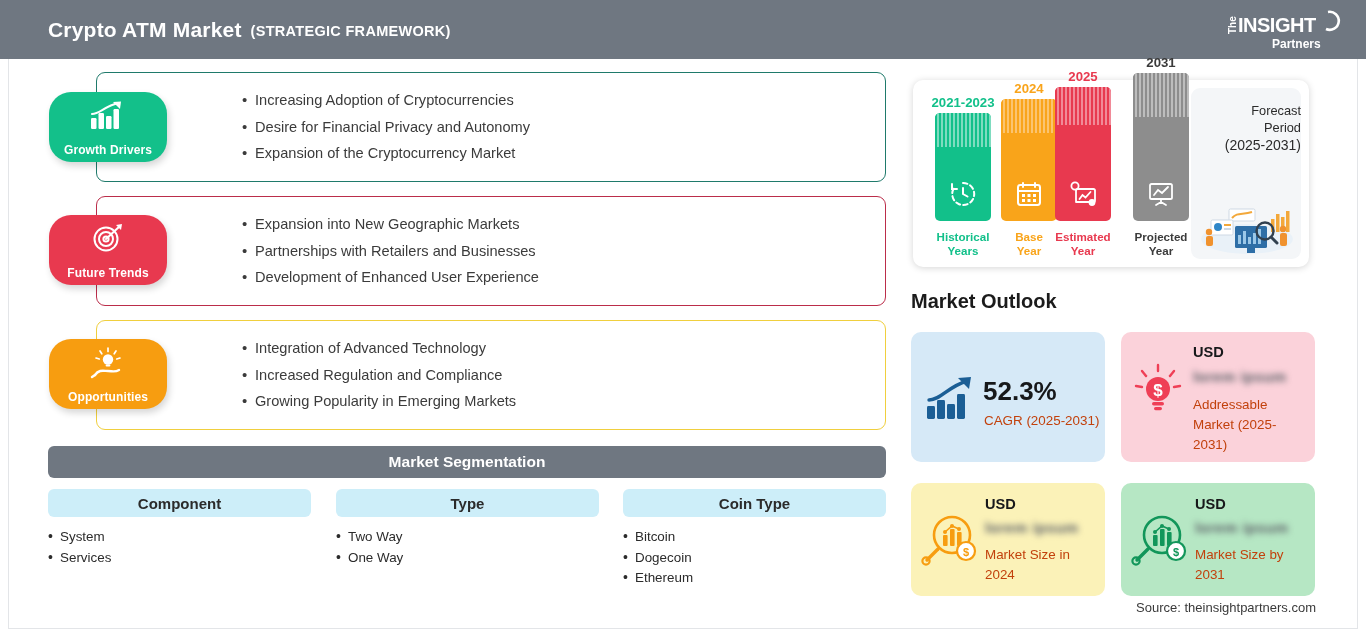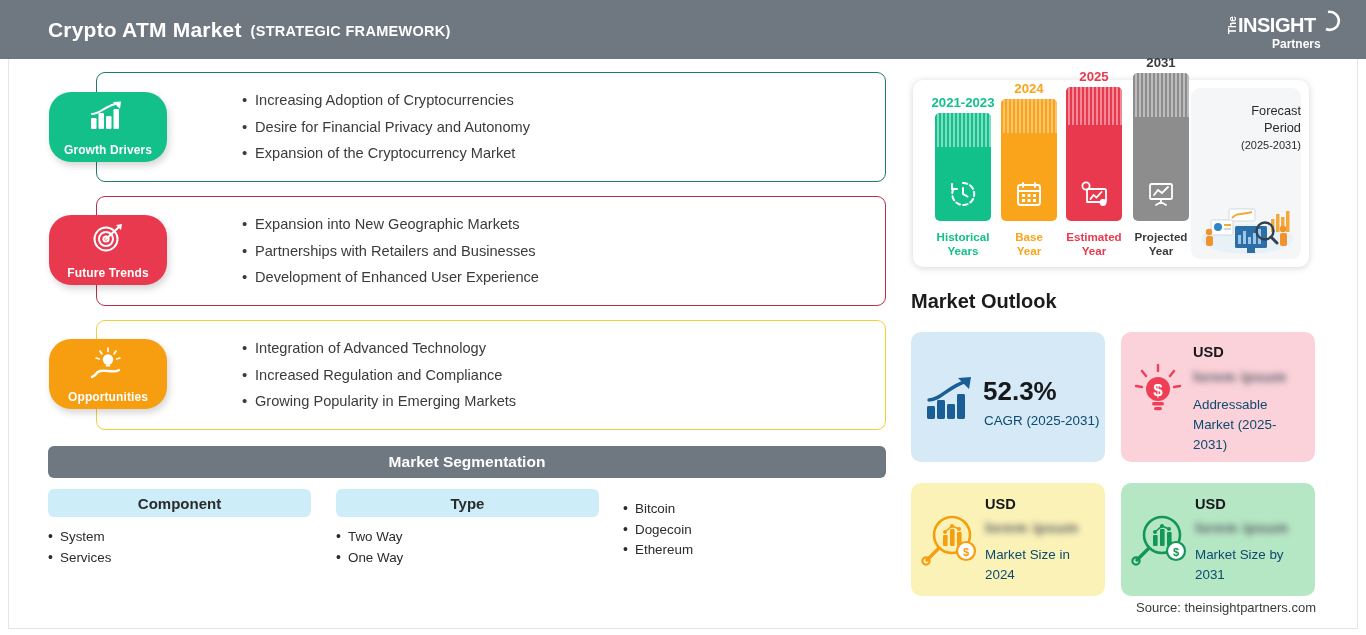--- a/index.html
+++ b/index.html
@@ -125,37 +125,37 @@
   .tl-icon { position:absolute; left:50%; bottom:14px; transform:translateX(-50%); }
 
   .forecast {
     position:absolute; right:8px; top:8px; width:110px; height:171px;
     background:#f4f6f8; border-radius:9px;
   }
   .forecast .ftxt {
     margin-top:14px; text-align:right; font-size:12.8px; color:#2b2b2b;
     line-height:17px;
   }
-  .forecast .fyears { font-size:11px; color:#2b2b2b; margin-top:1px; }
+  .forecast .fyears { font-size:14px; color:#2b2b2b; margin-top:1px; }
   .forecast .fillus { position:absolute; left:4px; bottom:4px; }
 
   
   .outlook-title {
     position:absolute; left:911px; top:290px; font-size:20px; font-weight:bold;
     color:#1b1b1b;
   }
   .ocard { position:absolute; border-radius:10px; }
   #ocard-cagr { left:911px; top:332px; width:194px; height:130px; background:#d6e9f7; }
   #ocard-tam  { left:1121px; top:332px; width:194px; height:130px; background:#fbd2da; }
   #ocard-2024 { left:911px; top:483px; width:194px; height:113px; background:#fbf2b8; }
   #ocard-2031 { left:1121px; top:483px; width:194px; height:113px; background:#b6e7c4; }
 
   .oc-icon { position:absolute; }
   .oc-big  { position:absolute; font-size:26px; font-weight:bold; color:#17181a; }
-  .oc-sub  { position:absolute; font-size:13.4px; color:#0c4a6e; line-height:20px; }
+  .oc-sub  { position:absolute; font-size:13.4px; color:#c2410c; line-height:20px; }
   .oc-usd  { position:absolute; font-size:14.6px; font-weight:bold; color:#17181a; }
   .blur-text {
     position:absolute; font-size:15px; font-weight:bold; color:#5d6168;
     filter: blur(3.4px); letter-spacing:0.4px; white-space:nowrap;
   }
 
   .source {
     position:absolute; right:50px; top:600px; font-size:13px; color:#3a3a3a;
   }
 </style>
@@ -250,20 +250,21 @@
 
   <div class="seg-col c2">
     <div class="seg-title">Type</div>
     <ul class="seg-list">
       <li>Two Way</li>
       <li>One Way</li>
     </ul>
   </div>
 
   <div class="seg-col c3">
+    <div class="seg-title">Coin Type</div>
     <ul class="seg-list">
       <li>Bitcoin</li>
       <li>Dogecoin</li>
       <li>Ethereum</li>
     </ul>
   </div>
 
   <div class="timeline-card">
     <div class="tl-bars">
 
@@ -302,21 +303,21 @@
                 <rect x="17" y="18" width="3" height="3"></rect>
               </g>
           </svg>
         </div>
         <span class="tl-caption" style="color: rgb(249, 164, 26);">
           <span>Base</span><br>
           <span>Year</span>
         </span>
       </div>
 
-      <div class="tl-item" id="tl2" style="left: 139px; height: 192px;">
+      <div class="tl-item" id="tl2" style="left: 128px; height: 192px;">
         <span class="tl-year" style="bottom: 173px; color: rgb(232, 57, 79);">2025</span>
         <div class="tl-bar" style="height: 134px; bottom: 36px;">
           <div class="tl-solid" style="height: 134px; background: rgb(232, 57, 79);"></div>
             <div class="tl-stripe" style="height: 38px; background: repeating-linear-gradient(90deg, rgb(232, 57, 79) 0px, rgb(232, 57, 79) 2px, rgb(241, 138, 152) 2px, rgb(241, 138, 152) 4px);"></div>
           <svg class="tl-icon" width="28" height="26" viewBox="0 0 28 26">
             <rect x="7" y="8" width="19" height="13" rx="1.6" fill="none" stroke="#fff" stroke-width="1.8"></rect>
             <path d="M10.5 18 L13.5 14 L16.5 16.5 L21.5 11" fill="none" stroke="#fff" stroke-width="1.8" stroke-linecap="round"></path>
             <circle cx="6" cy="5" r="3.6" fill="none" stroke="#fff" stroke-width="1.8"></circle>
             <circle cx="23" cy="21.5" r="3.4" fill="#fff"></circle>
             <path d="M7 21 L16 21" stroke="#fff" stroke-width="1.8" stroke-linecap="round"></path>

